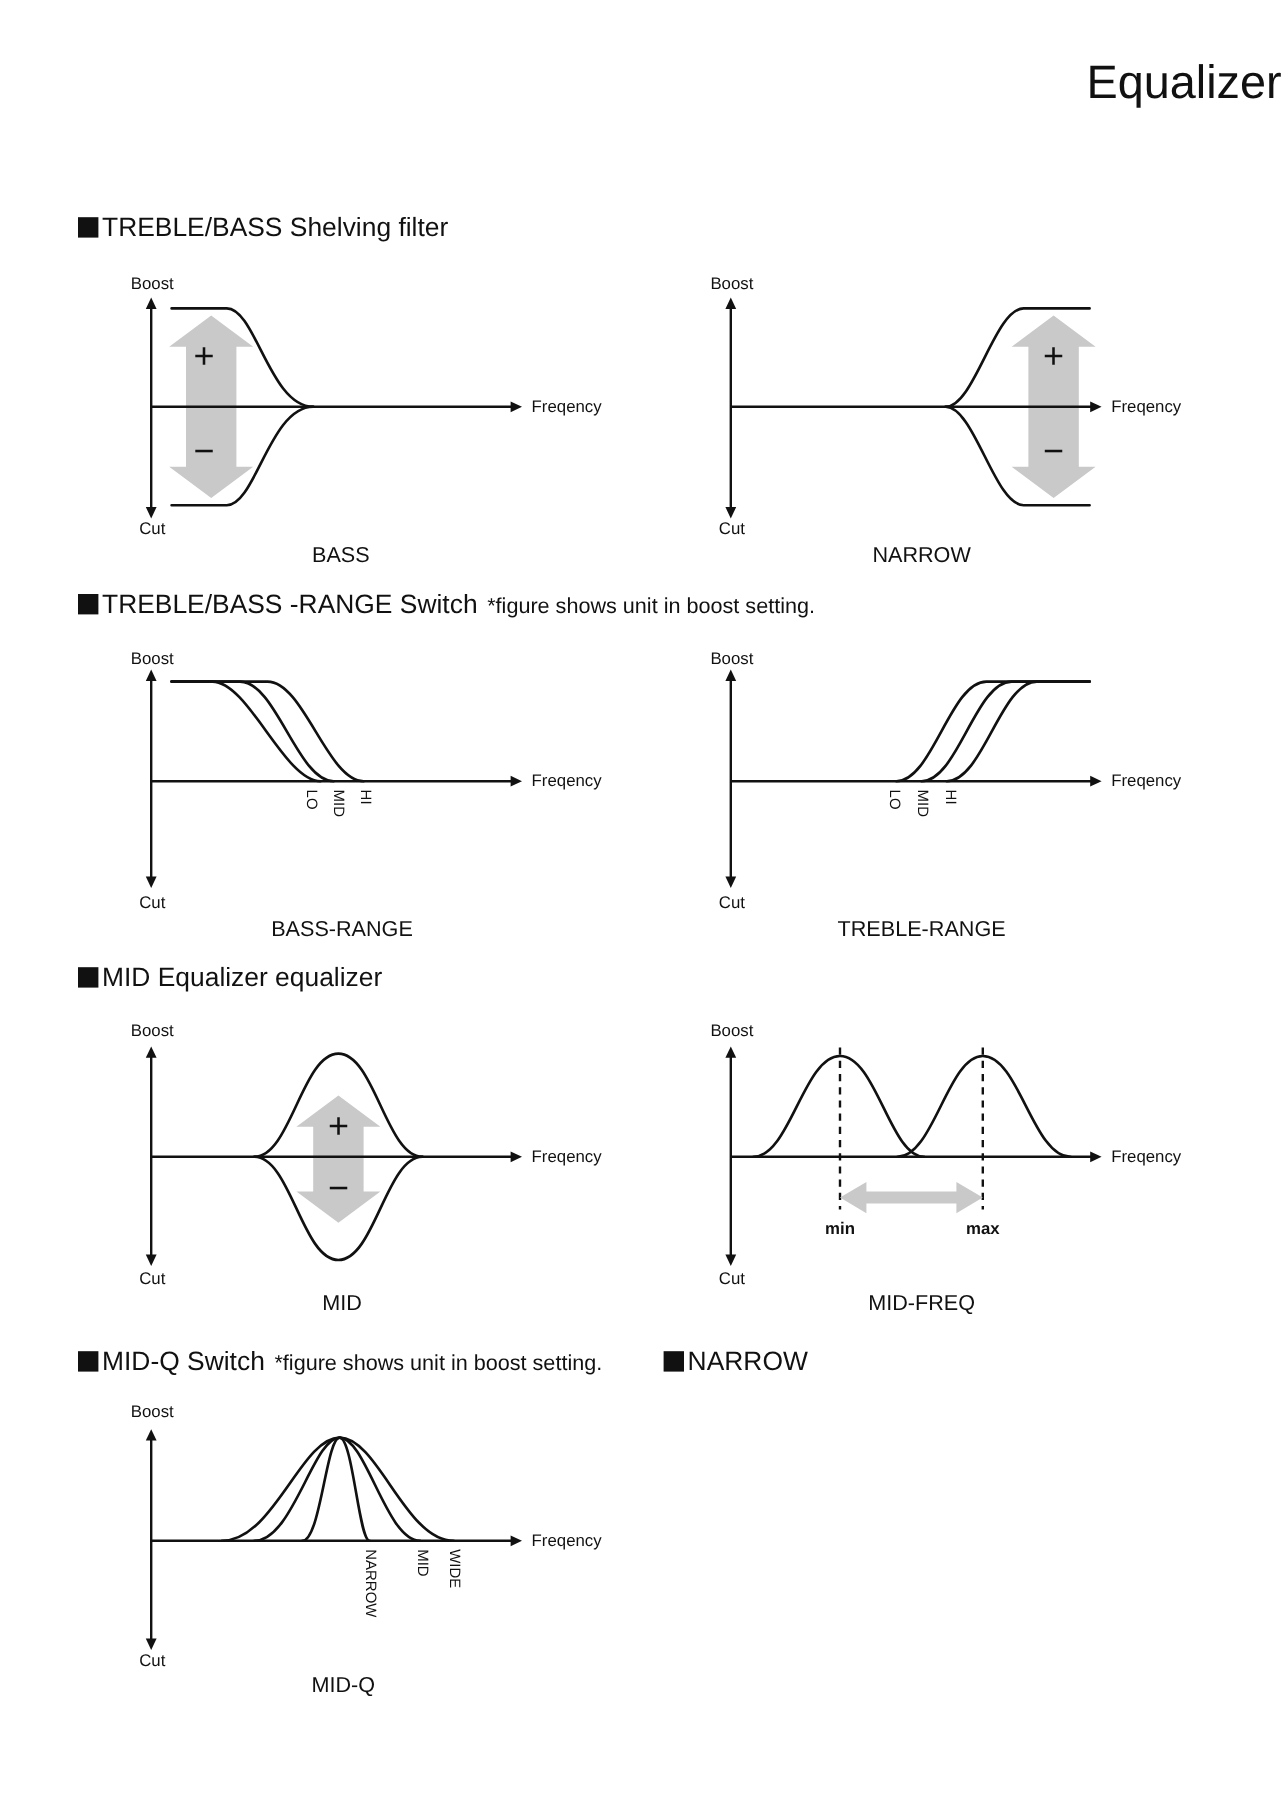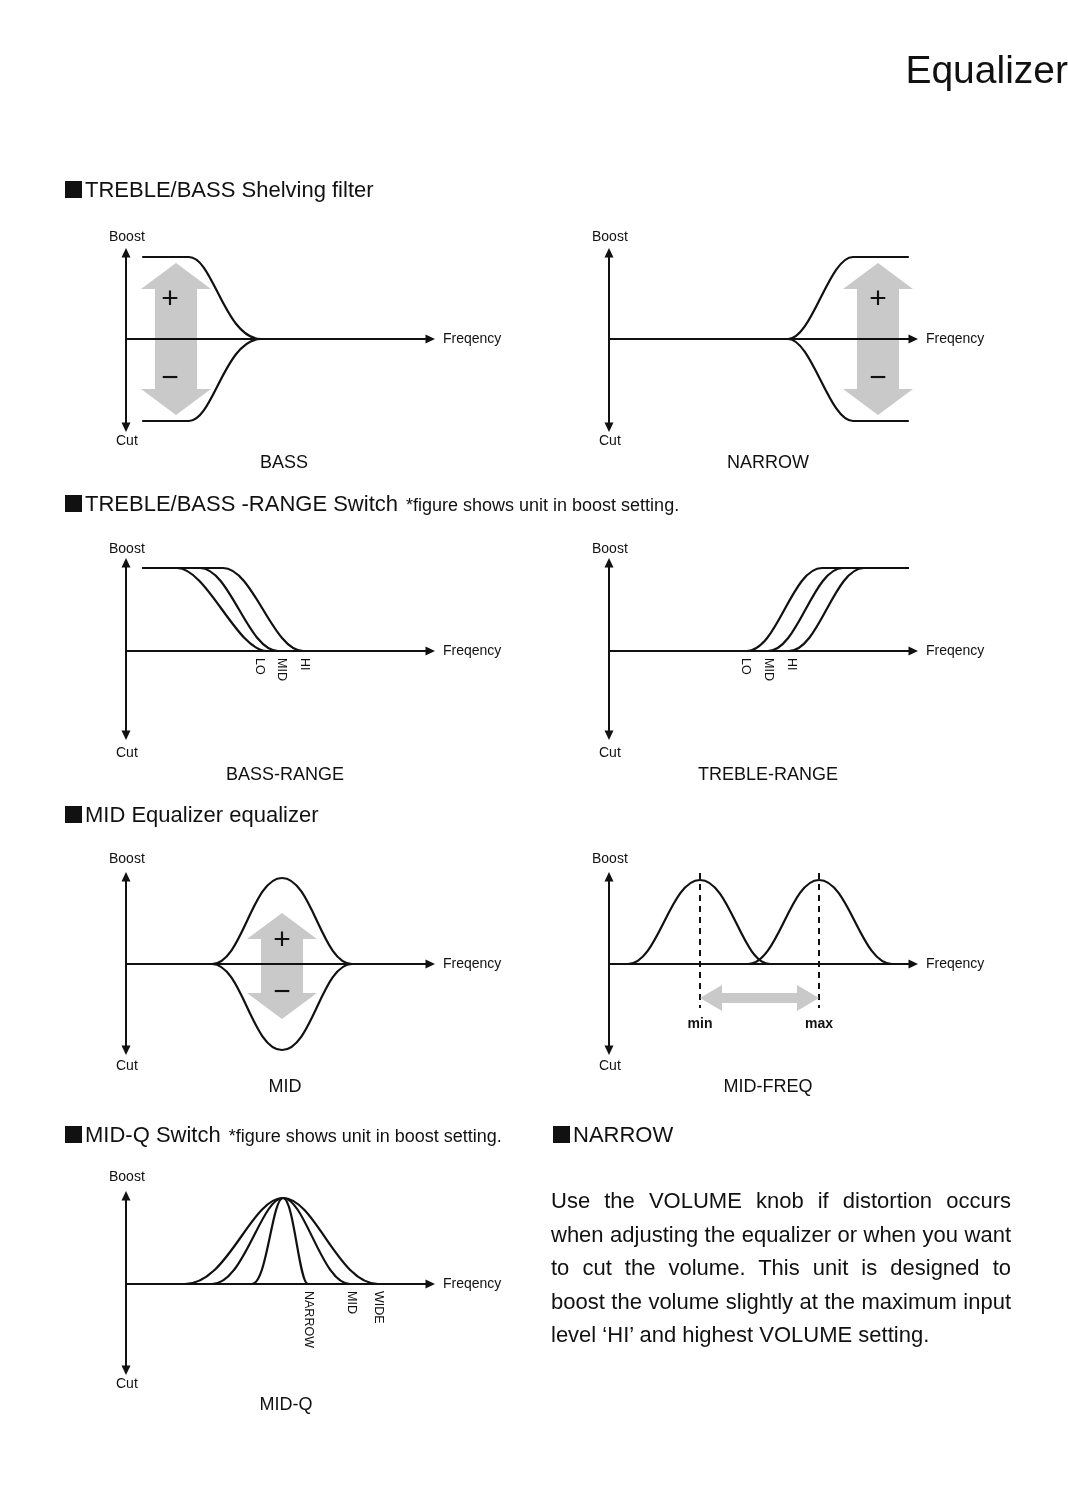--- a/index.html
+++ b/index.html
@@ -191,15 +191,14 @@
     </svg>
   </div>
   <span class="abs axis-label" style="left:109px;top:1169px">Boost</span>
   <span class="abs axis-label" style="left:116px;top:1376px">Cut</span>
   <span class="abs axis-label" style="left:443px;top:1276px">Freqency</span>
   <span class="abs vlabel" style="left:302px;top:1291px">NARROW</span>
   <span class="abs vlabel" style="left:345px;top:1291px">MID</span>
   <span class="abs vlabel" style="left:372px;top:1291px">WIDE</span>
   <span class="abs caption" style="left:286px;top:1394px">MID-Q</span>
 
-  <div class="abs volume-body">Use the VOLUME knob if distortion occurs when adjusting the equalizer or when you want to cut the volume. This unit is designed to boost the volume slightly at the maximum input level ‘HI’ and highest VOLUME setting.</div>
 
 </div>
 
 </body></html>

